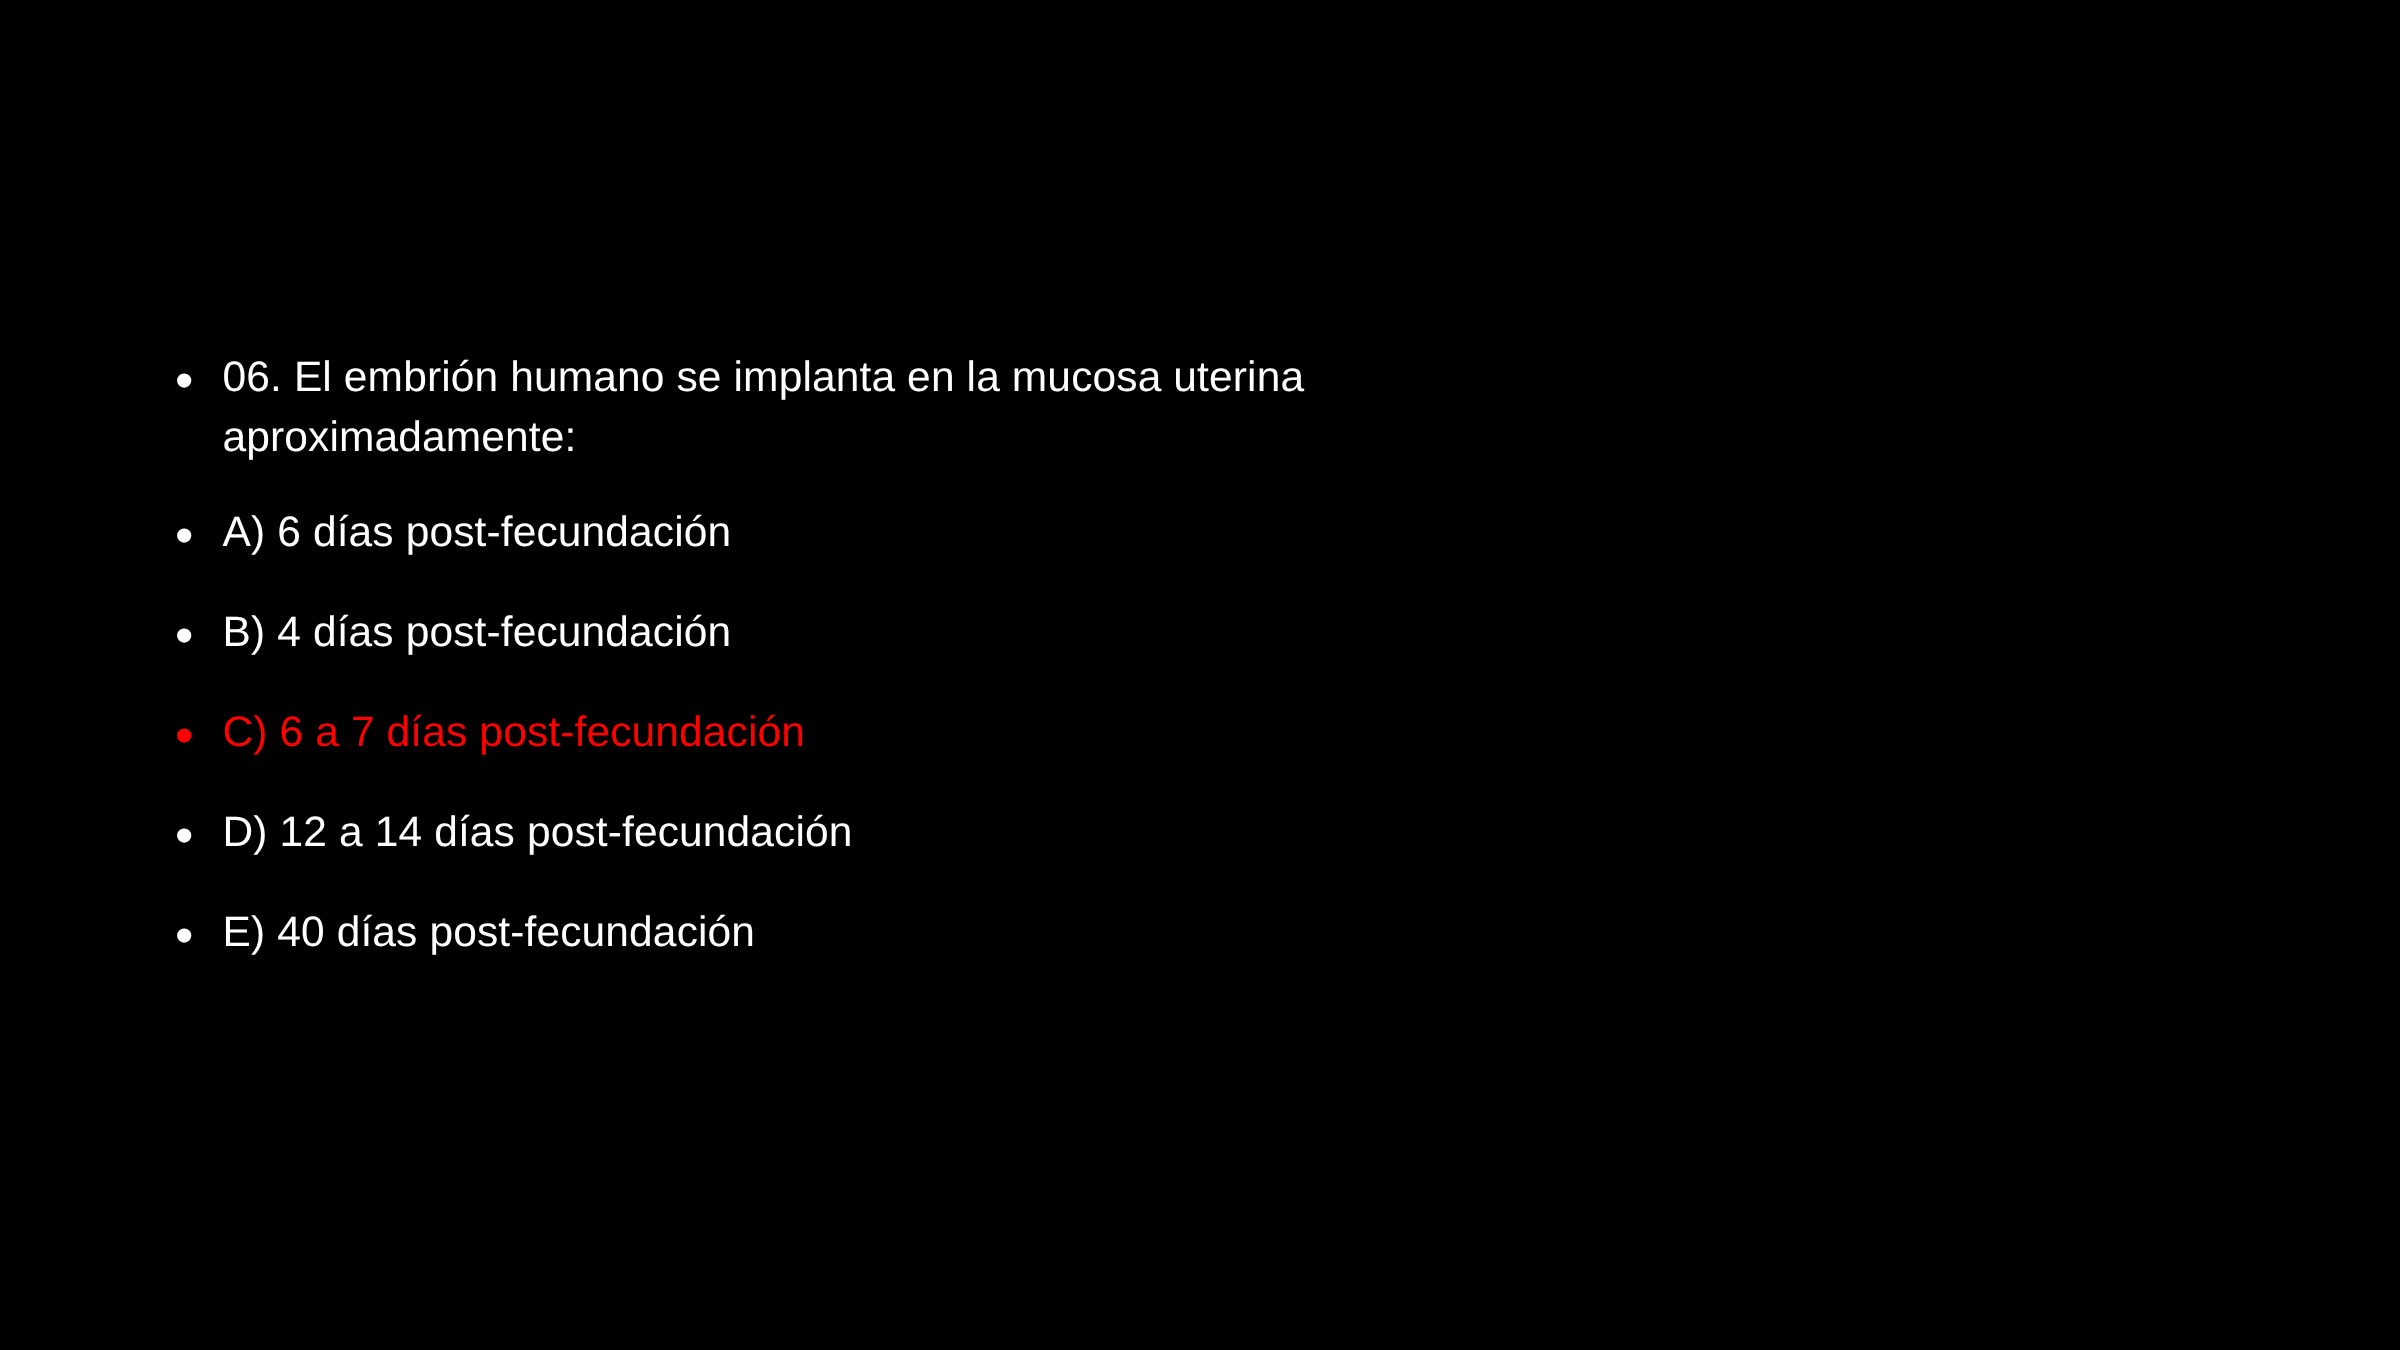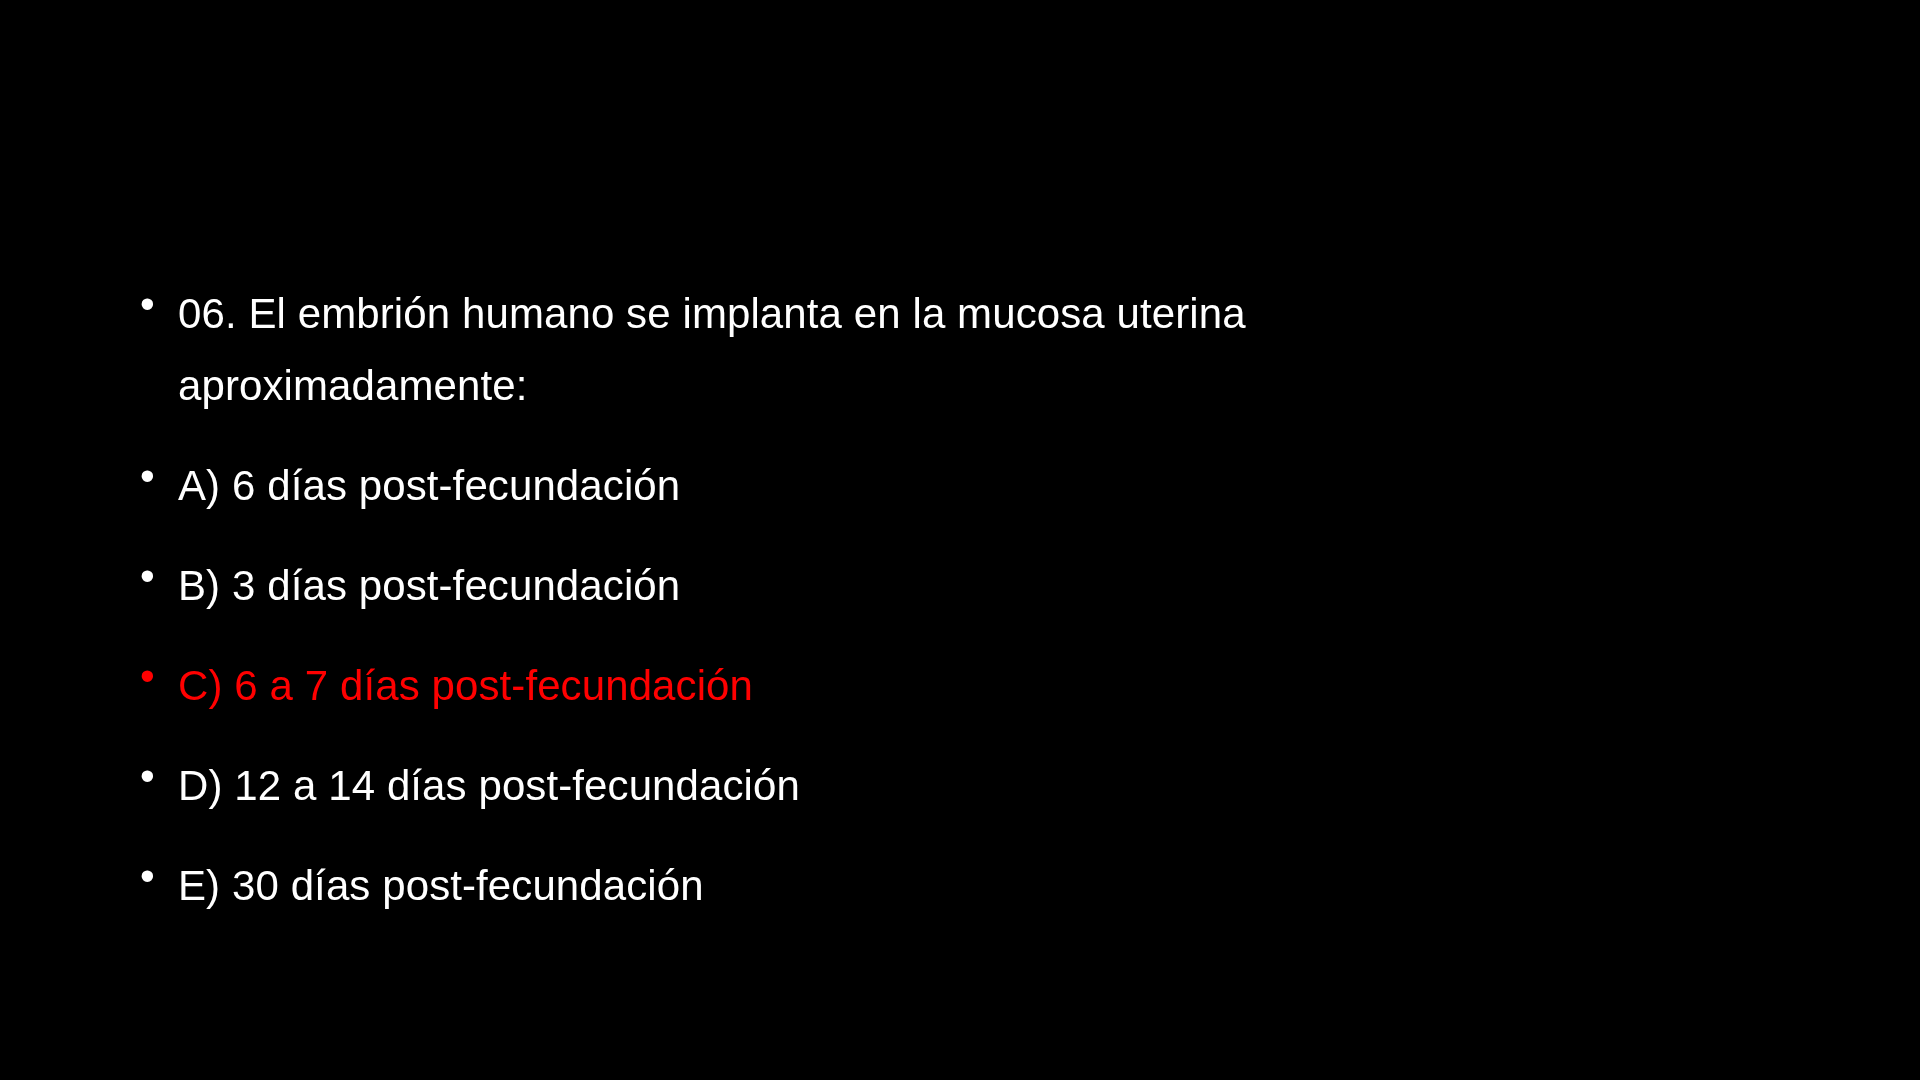--- a/index.html
+++ b/index.html
@@ -42,22 +42,22 @@
     width: 38px;
     font-size: 42px;
     line-height: 52px;
     text-align: left;
     color: inherit;
     user-select: none;
   }
 
   .bullet-text {
     flex: 1 1 auto;
-    font-size: 42px;
-    line-height: 72px;
+    font-size: 34px;
+    line-height: 48px;
     color: inherit;
     letter-spacing: 0.1px;
     white-space: pre-wrap;
   }
 
   
   .question .bullet-text {
     max-width: 1075px;
   }
 
@@ -77,32 +77,32 @@
       <span class="bullet-text">06. El embrión humano se implanta en la mucosa uterina aproximadamente:</span>
     </div>
 
     <div class="bullet-item" style="color: rgb(255, 255, 255);">
       <span class="bullet-marker">•</span>
       <span class="bullet-text">A) 6 días post-fecundación</span>
     </div>
 
     <div class="bullet-item" style="color: rgb(255, 255, 255);">
       <span class="bullet-marker">•</span>
-      <span class="bullet-text">B) 3 días post-fecundación</span>
+      <span class="bullet-text">B) 4 días post-fecundación</span>
     </div>
 
     <div class="bullet-item highlight" style="color: rgb(255, 0, 0);">
       <span class="bullet-marker">•</span>
       <span class="bullet-text">C) 6 a 7 días post-fecundación</span>
     </div>
 
     <div class="bullet-item" style="color: rgb(255, 255, 255);">
       <span class="bullet-marker">•</span>
       <span class="bullet-text">D) 12 a 14 días post-fecundación</span>
     </div>
 
     <div class="bullet-item" style="color: rgb(255, 255, 255);">
       <span class="bullet-marker">•</span>
-      <span class="bullet-text">E) 30 días post-fecundación</span>
+      <span class="bullet-text">E) 40 días post-fecundación</span>
     </div>
 
   </div>
 </div>
 
 </body></html>

